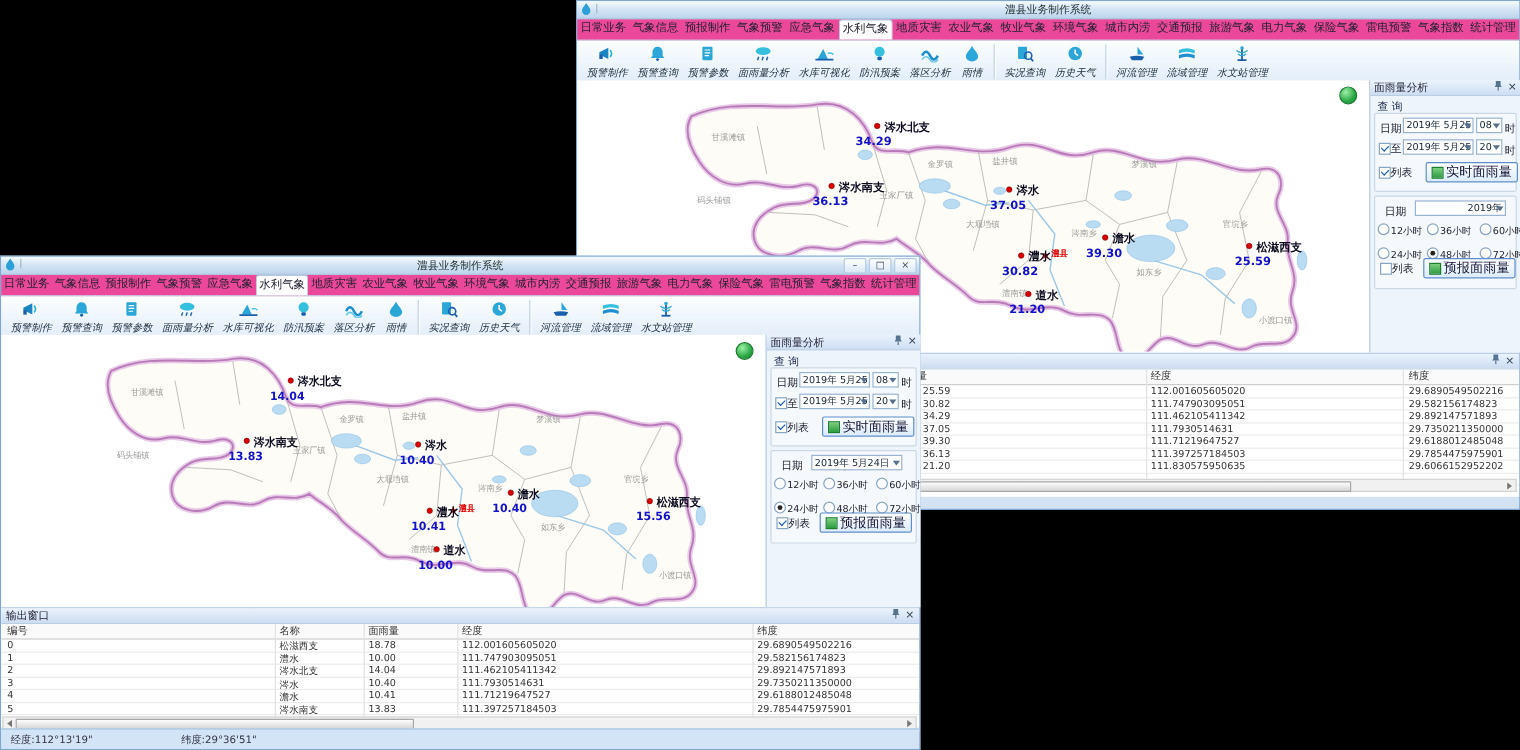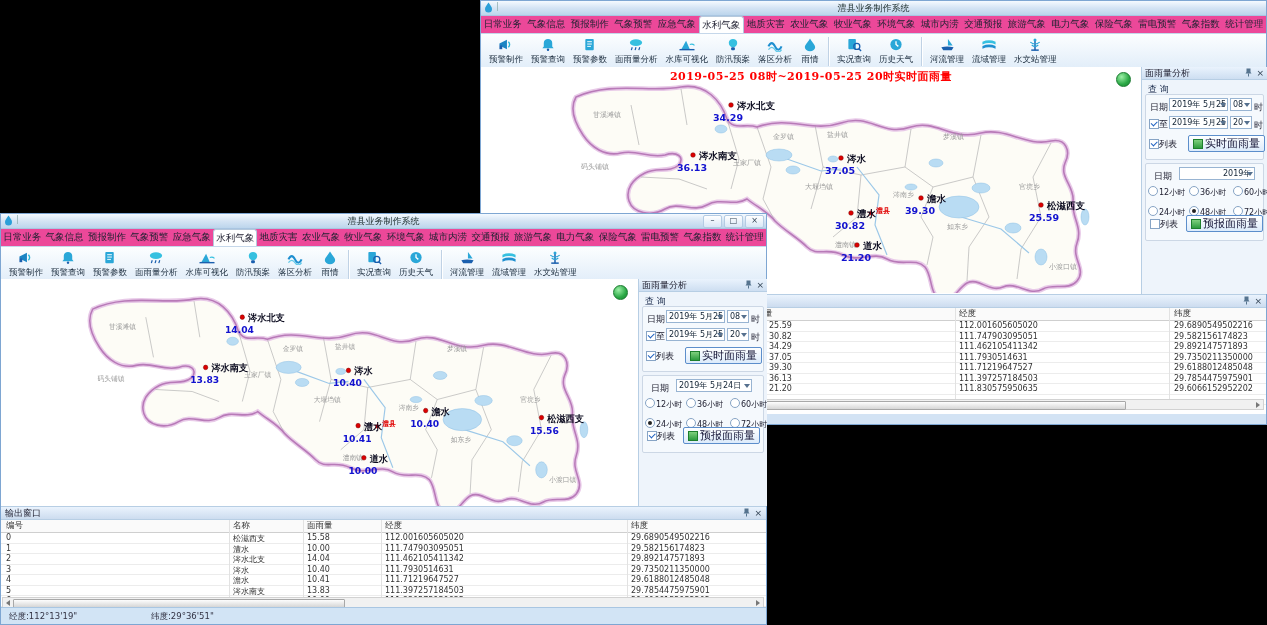--- a/index.html
+++ b/index.html
@@ -16,21 +16,21 @@
   .win-btn{width:17px;height:11px;font-size:8px;line-height:10px;text-align:center;color:#345;
            background:linear-gradient(#ffffff,#d9e8f7);border:1px solid #b4cbe3;border-radius:2px;}
   
   .menubar{display:flex;height:17px;background:#ec4899;border-bottom:1px solid #c5d7ea;
            font-size:9.5px;color:#223;}
   .tab{flex:1;text-align:center;line-height:16px;white-space:nowrap;overflow:hidden;}
   .tab.selected{background:#fff;border:1px solid #b5c9dd;border-bottom:none;border-radius:3px 3px 0 0;}
   
   .toolbar{display:flex;align-items:stretch;height:35px;padding-left:4px;
            background:linear-gradient(#fcfeff,#e1edf9);border-bottom:1px solid #b7cee4;}
-  .tgroup{display:flex;}
+  .tgroup{display:flex;font-style:italic;}
   .tsep{width:1px;background:#c0d2e5;margin:3px 4px;box-shadow:1px 0 0 #fff;}
   .tool{display:flex;flex-direction:column;align-items:center;justify-content:center;
         padding:1px 4px;font-size:8.5px;color:#234;gap:0px;white-space:nowrap;}
   .ticon{width:20px;height:15px;}
   
   .map-area{position:absolute;background:#fff;overflow:hidden;}
   .map-title{position:absolute;left:0;right:0;top:2px;text-align:center;color:#f00;font-weight:bold;
              font-size:11px;font-family:"DejaVu Serif",serif;letter-spacing:.5px;}
   .map-btn{position:absolute;width:13px;height:13px;border-radius:50%;border:1px solid #187a2e;
            background:radial-gradient(circle at 35% 30%,#9cf0a6,#2aa845 60%,#1d8534);}
@@ -307,21 +307,20 @@
             <circle cx="376" cy="178" r="2.3" fill="#dd0000" stroke="#7a0000" stroke-width="0.5"></circle>
             <text x="382" y="182" class="station-name">道水</text>
             <text x="360" y="194" class="station-value">21.20</text>
           </g>
           <g>
             <circle cx="560" cy="138" r="2.3" fill="#dd0000" stroke="#7a0000" stroke-width="0.5"></circle>
             <text x="566" y="142" class="station-name">松滋西支</text>
             <text x="548" y="154" class="station-value">25.59</text>
           </g>
         </svg>
-      <div class="map-title">2019-05-25 08时~2019-05-25 20时实时面雨量</div>
       <div class="map-btn" style="right:10px;top:5px;"></div>
     </div>
 
     <div class="side-panel" style="left:660px;top:66px;width:125px;height:227px;">
         <div class="panel-header">
           <span class="ph-title">面雨量分析</span>
           <span><svg width="7" height="9" viewBox="0 0 7 9">
               <path d="M1.5,0.5 h4 v3.5 l1,1.5 h-6 l1,-1.5 Z" fill="#56748f"></path>
               <path d="M3.5,5.5 V8.5" stroke="#56748f" stroke-width="1"></path>
             </svg></span>
@@ -732,21 +731,21 @@
           <div class="thead-row">
             <span class="tcell" style="left: 5px;">编号</span>
             <span class="tcell" style="left: 232px;">名称</span>
             <span class="tcell" style="left: 306px;">面雨量</span>
             <span class="tcell" style="left: 384px;">经度</span>
             <span class="tcell" style="left: 630px;">纬度</span>
           </div>
           <div class="trow">
             <span class="tcell" style="left: 5px;">0</span>
             <span class="tcell" style="left: 232px;">松滋西支</span>
-            <span class="tcell" style="left: 306px;">15.58</span>
+            <span class="tcell" style="left: 306px;">18.78</span>
             <span class="tcell" style="left: 384px;">112.001605605020</span>
             <span class="tcell" style="left: 630px;">29.6890549502216</span>
           </div>
           <div class="trow">
             <span class="tcell" style="left: 5px;">1</span>
             <span class="tcell" style="left: 232px;">澧水</span>
             <span class="tcell" style="left: 306px;">10.00</span>
             <span class="tcell" style="left: 384px;">111.747903095051</span>
             <span class="tcell" style="left: 630px;">29.582156174823</span>
           </div>

